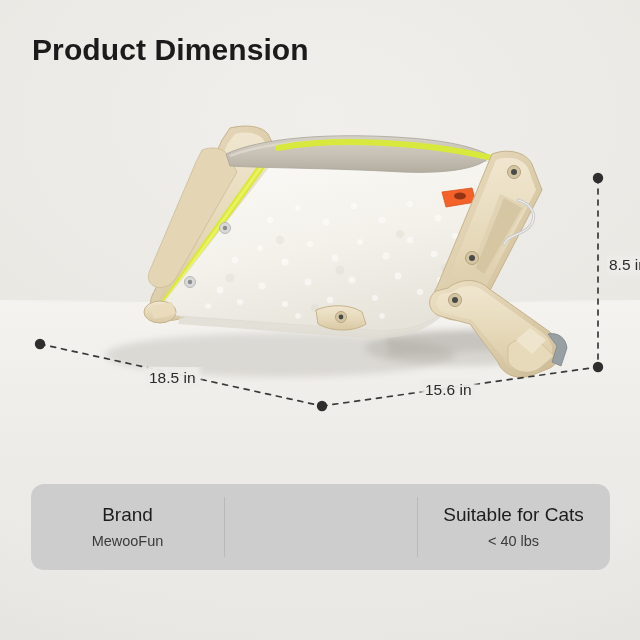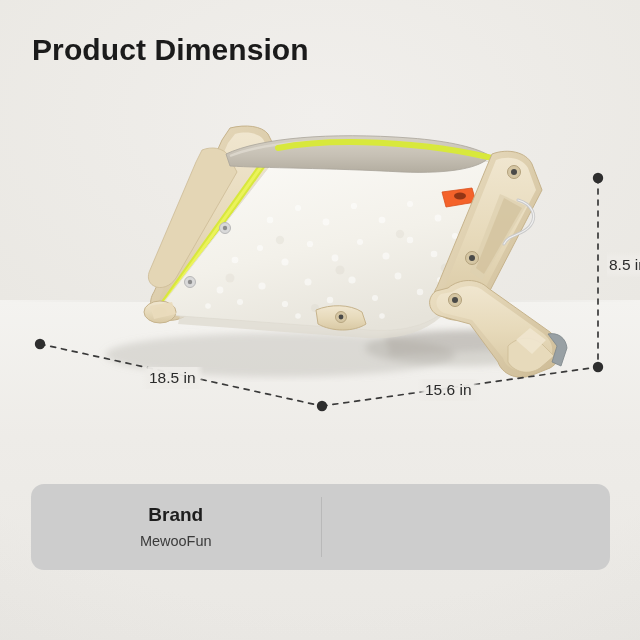--- a/index.html
+++ b/index.html
@@ -35,21 +35,21 @@
   .dim-h{left:607px;top:252px;}
   .dimsvg{position:absolute;left:0;top:0;}
 
   
   .card{position:absolute;left:31px;top:484px;width:579px;height:86px;
     background:#cdcdcd;border-radius:13px;display:flex;}
   .cell{flex:1;display:flex;flex-direction:column;align-items:center;
     justify-content:center;position:relative;}
   .cell + .cell::before{content:"";position:absolute;left:0;top:13px;bottom:13px;
     width:1px;background:#b9b9b9;}
-  .cell-title{font-size:19px;font-weight:700;color:#1d1d1d;line-height:1.25;}
+  .cell-title{font-size:19px;font-weight:400;color:#1d1d1d;line-height:1.25;}
   .cell-val{font-size:14.5px;color:#3a3a3a;margin-top:6px;line-height:1.2;}
 </style>
 </head>
 <body>
 
 <div id="stage">
 
   <div class="plane"></div>
   <div class="plane-edge"></div>
 
@@ -259,15 +259,19 @@
 
   <div class="vignette"></div>
 
   <div class="card">
     <div class="cell">
       <div class="cell-title">Brand</div>
       <div class="cell-val">MewooFun</div>
     </div>
     <div class="cell">
     </div>
+    <div class="cell">
+      <div class="cell-title">Suitable for Cats</div>
+      <div class="cell-val">&lt; 40 lbs</div>
+    </div>
   </div>
 
 </div>
 
 </body></html>

